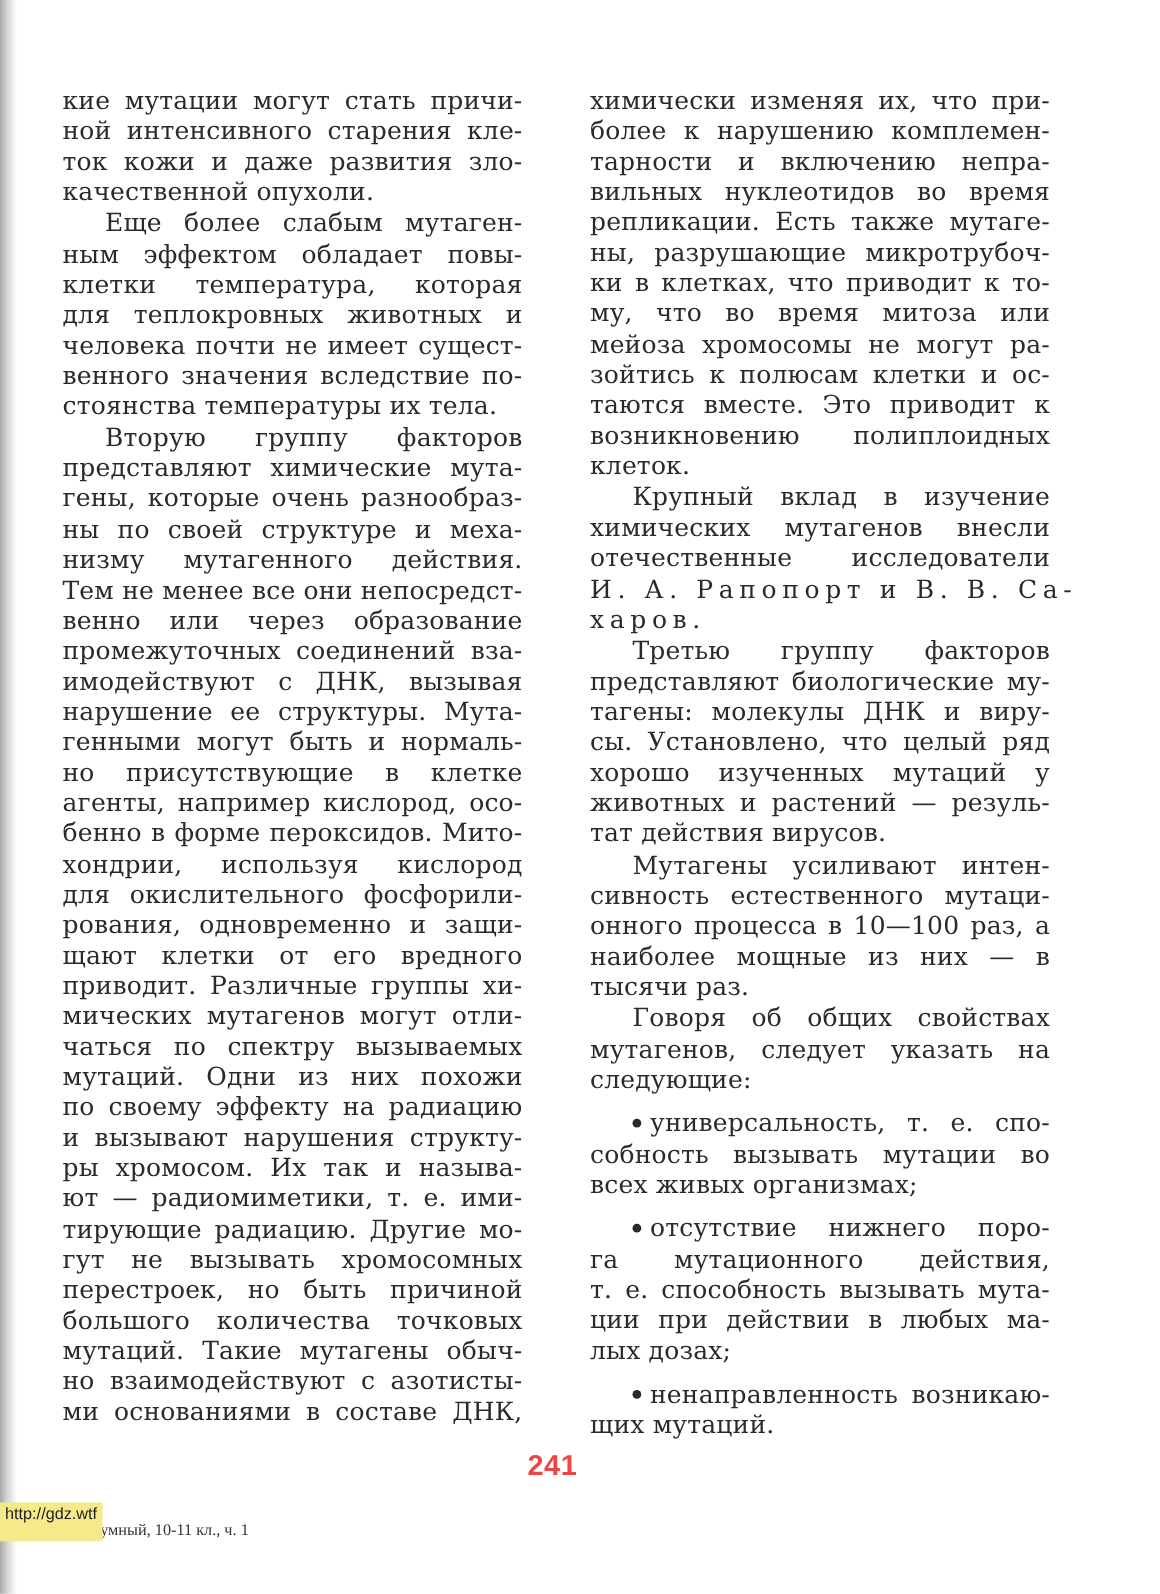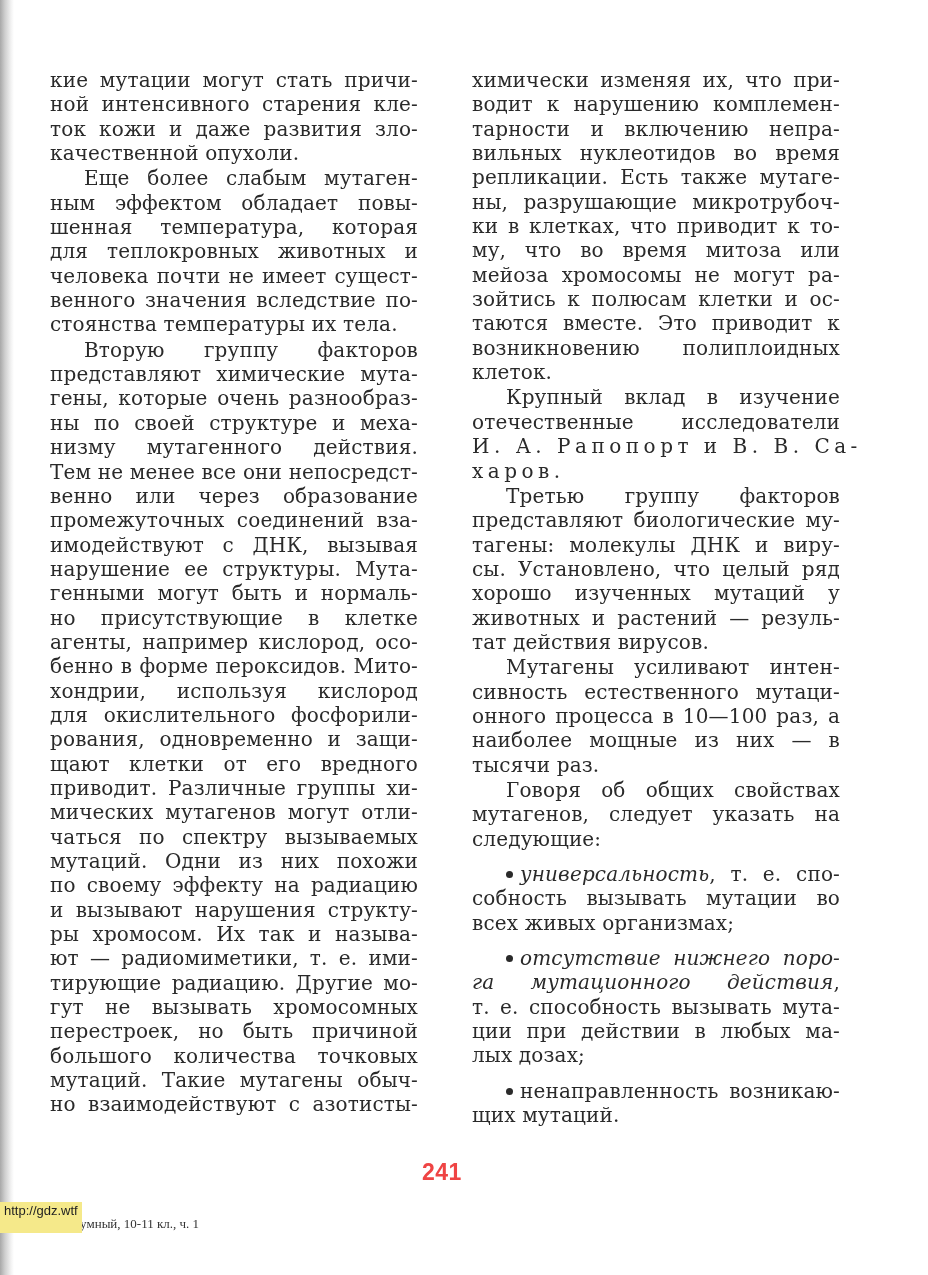--- a/index.html
+++ b/index.html
@@ -53,21 +53,20 @@
       display: inline-block;
       width: 7px;
       height: 7px;
       border-radius: 50%;
       background: #2a2a2a;
       margin-right: 7px;
       vertical-align: 3px;
     }
     .ital {
       font-family: "DejaVu Serif", "Liberation Serif", serif;
-      font-style: italic;
     }
     .spaced {
       letter-spacing: 4.5px;
     }
     .footer-signature {
       position: absolute;
       left: 52px;
       top: 1213px;
       font-size: 13px;
       color: #333333;
@@ -109,21 +108,21 @@
   <div>
     <span class="line">кие мутации могут стать причи-</span>
     <span class="line">ной интенсивного старения кле-</span>
     <span class="line">ток кожи и даже развития зло-</span>
     <span class="line last">качественной опухоли.</span>
   </div>
   <div class="para-gap"></div>
   <div>
     <span class="line indent">Еще более слабым мутаген-</span>
     <span class="line">ным эффектом обладает повы-</span>
-    <span class="line">шенная температура, которая</span>
+    <span class="line">клетки температура, которая</span>
     <span class="line">для теплокровных животных и</span>
     <span class="line">человека почти не имеет сущест-</span>
     <span class="line">венного значения вследствие по-</span>
     <span class="line last">стоянства температуры их тела.</span>
   </div>
   <div class="para-gap"></div>
   <div>
     <span class="line indent">Вторую группу факторов</span>
     <span class="line">представляют химические мута-</span>
     <span class="line">гены, которые очень разнообраз-</span>
@@ -149,42 +148,44 @@
     <span class="line">по своему эффекту на радиацию</span>
     <span class="line">и вызывают нарушения структу-</span>
     <span class="line">ры хромосом. Их так и называ-</span>
     <span class="line">ют — радиомиметики, т. е. ими-</span>
     <span class="line">тирующие радиацию. Другие мо-</span>
     <span class="line">гут не вызывать хромосомных</span>
     <span class="line">перестроек, но быть причиной</span>
     <span class="line">большого количества точковых</span>
     <span class="line">мутаций. Такие мутагены обыч-</span>
     <span class="line">но взаимодействуют с азотисты-</span>
+    <span class="line">ми основаниями в составе ДНК,</span>
   </div>
 </div>
 
 <div class="column col-right">
   <div>
     <span class="line">химически изменяя их, что при-</span>
-    <span class="line">водит к нарушению комплемен-</span>
+    <span class="line">более к нарушению комплемен-</span>
     <span class="line">тарности и включению непра-</span>
     <span class="line">вильных нуклеотидов во время</span>
     <span class="line">репликации. Есть также мутаге-</span>
     <span class="line">ны, разрушающие микротрубоч-</span>
     <span class="line">ки в клетках, что приводит к то-</span>
     <span class="line">му, что во время митоза или</span>
     <span class="line">мейоза хромосомы не могут ра-</span>
     <span class="line">зойтись к полюсам клетки и ос-</span>
     <span class="line">таются вместе. Это приводит к</span>
     <span class="line">возникновению полиплоидных</span>
     <span class="line last">клеток.</span>
   </div>
   <div class="para-gap"></div>
   <div>
     <span class="line indent">Крупный вклад в изучение</span>
+    <span class="line">химических мутагенов внесли</span>
     <span class="line">отечественные исследователи</span>
     <span class="line spaced">И. А. Рапопорт и В. В. Са-</span>
     <span class="line last spaced">харов.</span>
   </div>
   <div class="para-gap"></div>
   <div>
     <span class="line indent">Третью группу факторов</span>
     <span class="line">представляют биологические му-</span>
     <span class="line">тагены: молекулы ДНК и виру-</span>
     <span class="line">сы. Установлено, что целый ряд</span>

